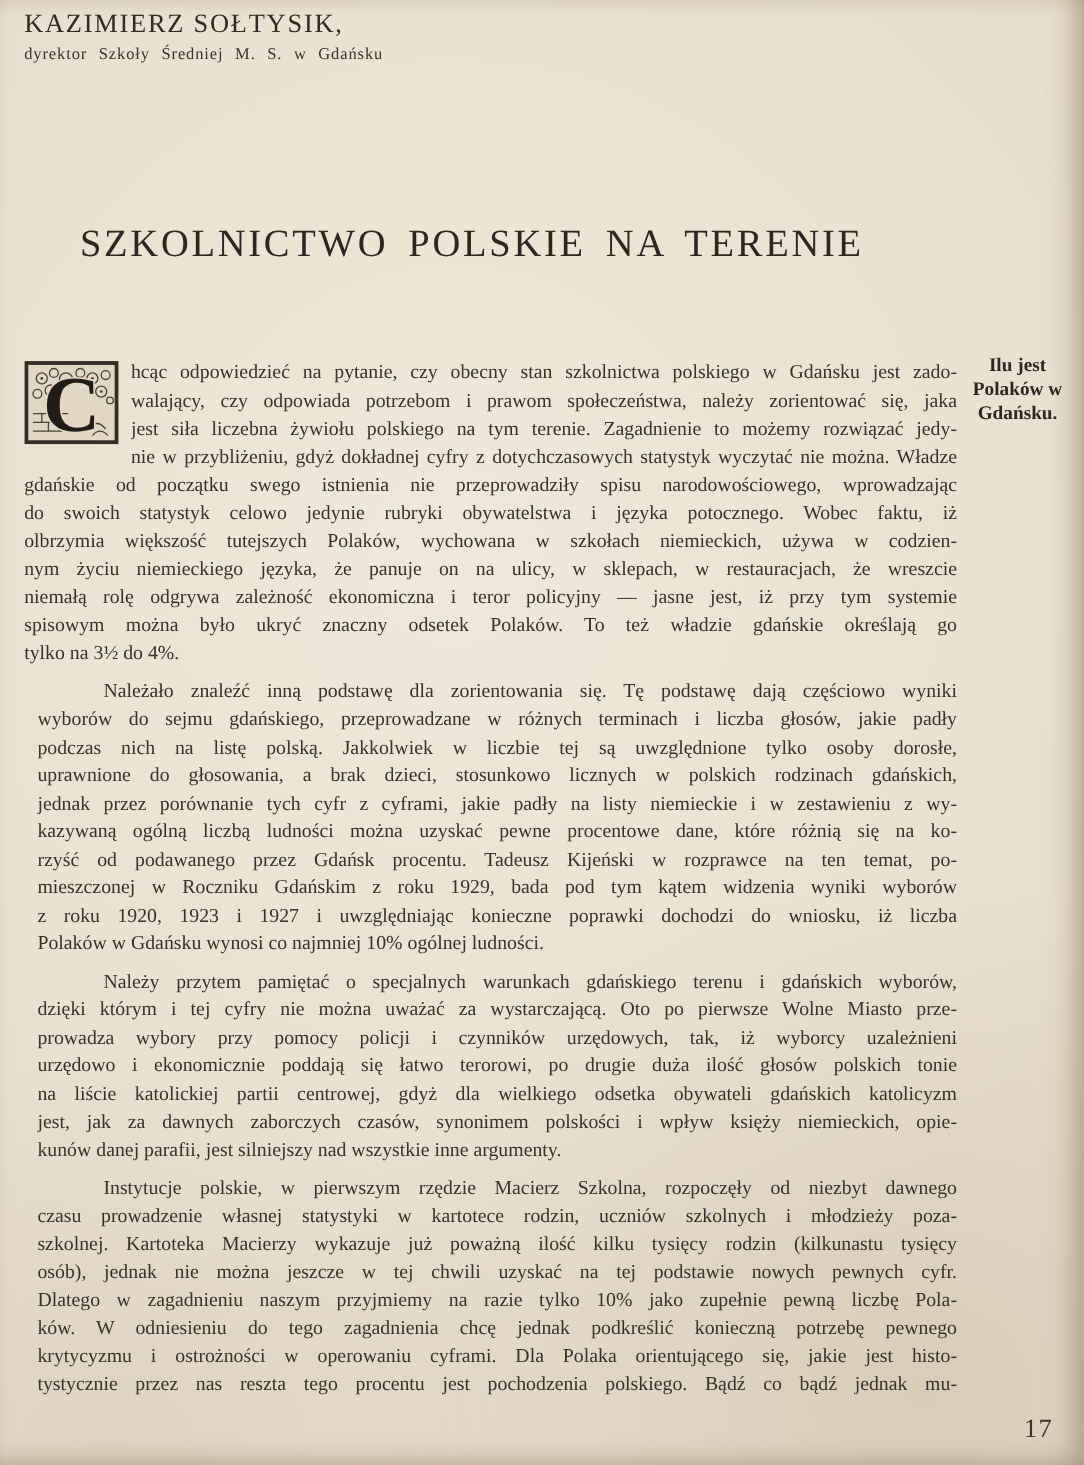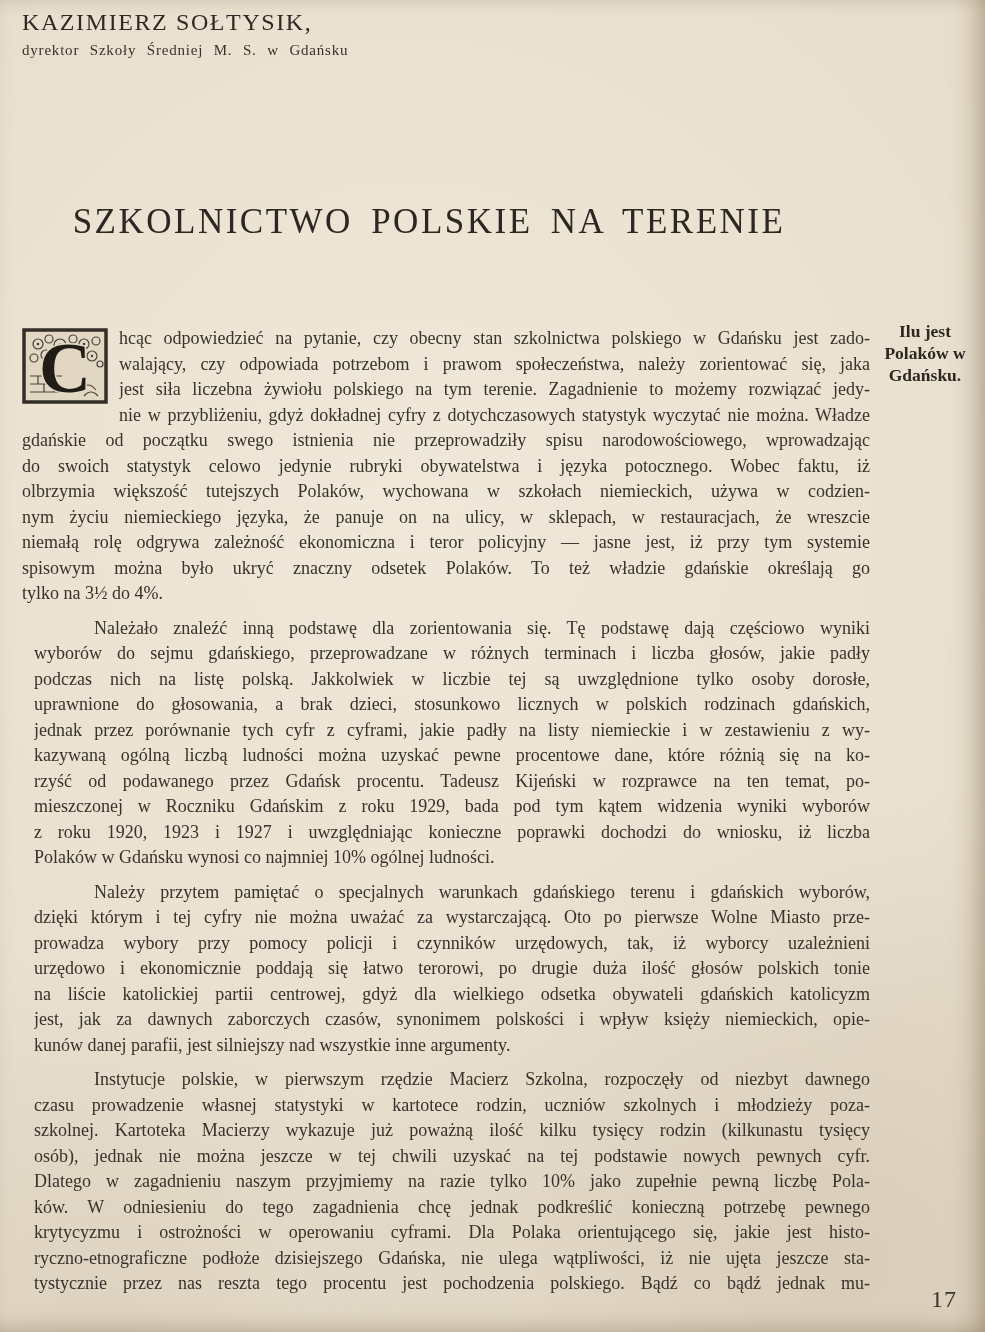--- a/index.html
+++ b/index.html
@@ -122,20 +122,19 @@
         <div class="line line-last">kunów danej parafii, jest silniejszy nad wszystkie inne argumenty.</div>
       </div>
       <div class="paragraph gap">
         <div class="line first-line">Instytucje polskie, w pierwszym rzędzie Macierz Szkolna, rozpoczęły od niezbyt dawnego</div>
         <div class="line">czasu prowadzenie własnej statystyki w kartotece rodzin, uczniów szkolnych i młodzieży poza-</div>
         <div class="line">szkolnej. Kartoteka Macierzy wykazuje już poważną ilość kilku tysięcy rodzin (kilkunastu tysięcy</div>
         <div class="line">osób), jednak nie można jeszcze w tej chwili uzyskać na tej podstawie nowych pewnych cyfr.</div>
         <div class="line">Dlatego w zagadnieniu naszym przyjmiemy na razie tylko 10% jako zupełnie pewną liczbę Pola-</div>
         <div class="line">ków. W odniesieniu do tego zagadnienia chcę jednak podkreślić konieczną potrzebę pewnego</div>
         <div class="line">krytycyzmu i ostrożności w operowaniu cyframi. Dla Polaka orientującego się, jakie jest histo-</div>
-        <div class="line">ryczno-etnograficzne podłoże dzisiejszego Gdańska, nie ulega wątpliwości, iż nie ujęta jeszcze sta-</div>
         <div class="line">tystycznie przez nas reszta tego procentu jest pochodzenia polskiego. Bądź co bądź jednak mu-</div>
       </div>
     </div>
 
   <div class="page-number">17</div>
 
 </div>
 
 </body></html>

